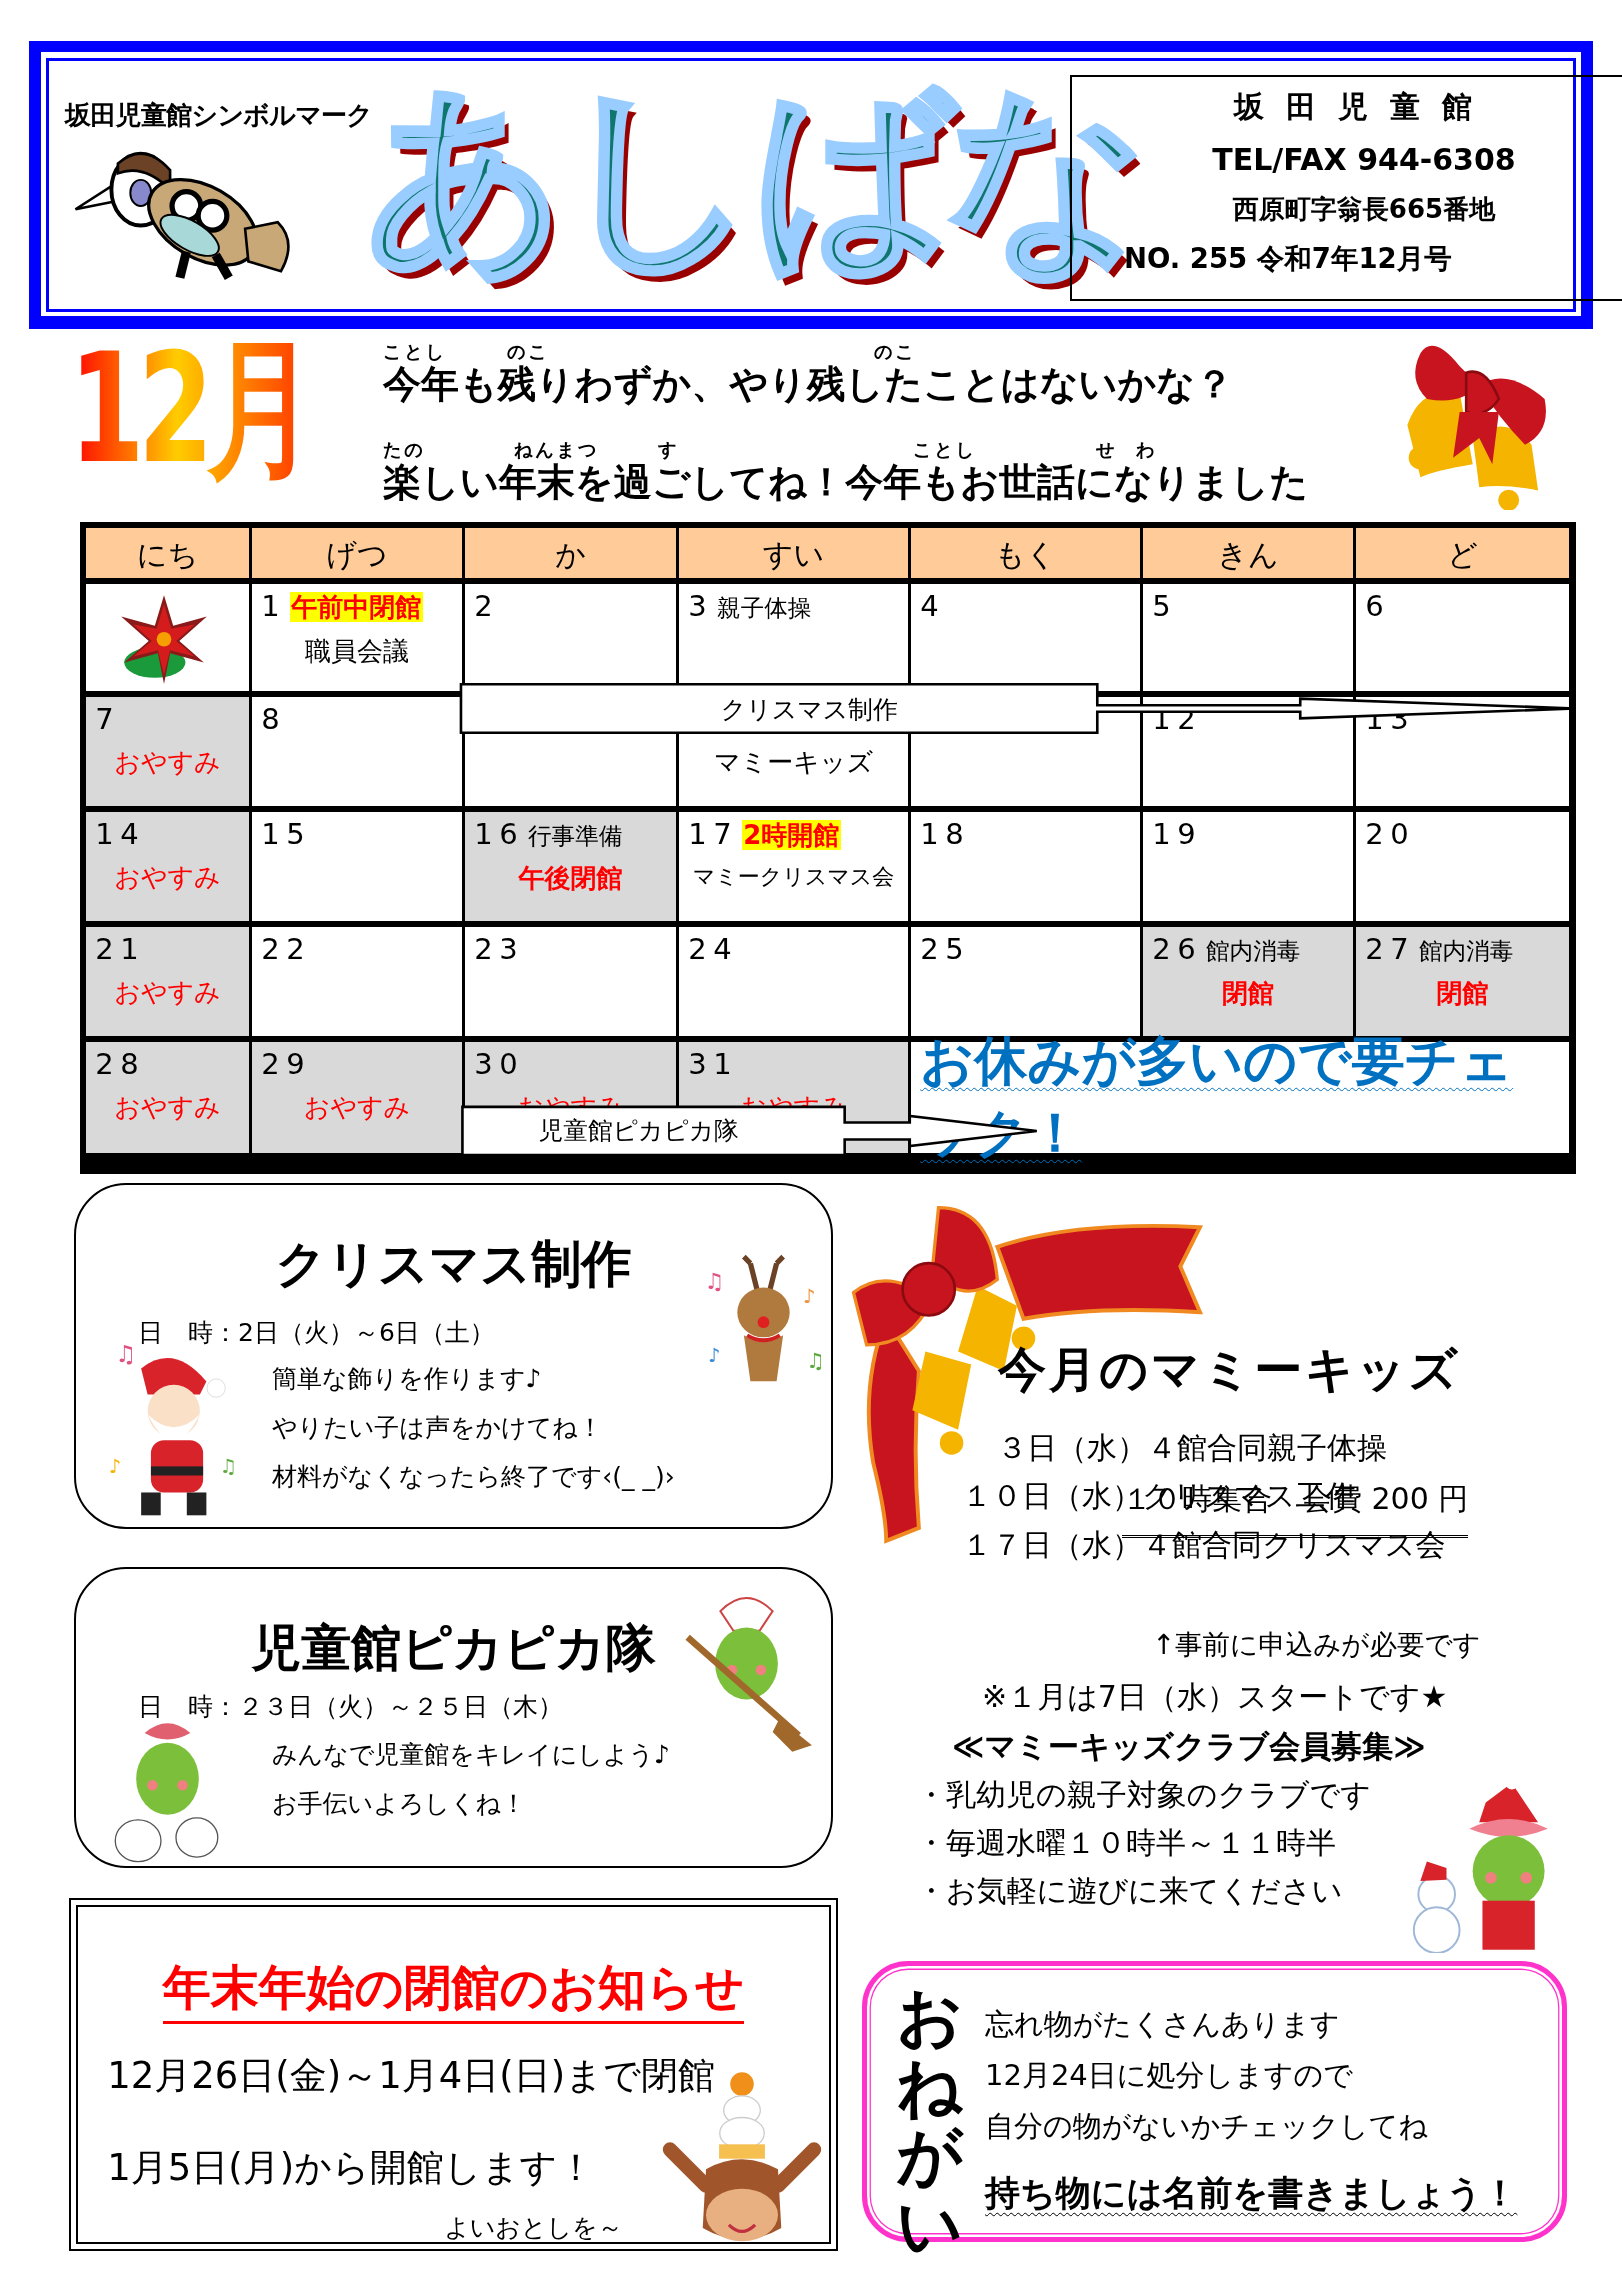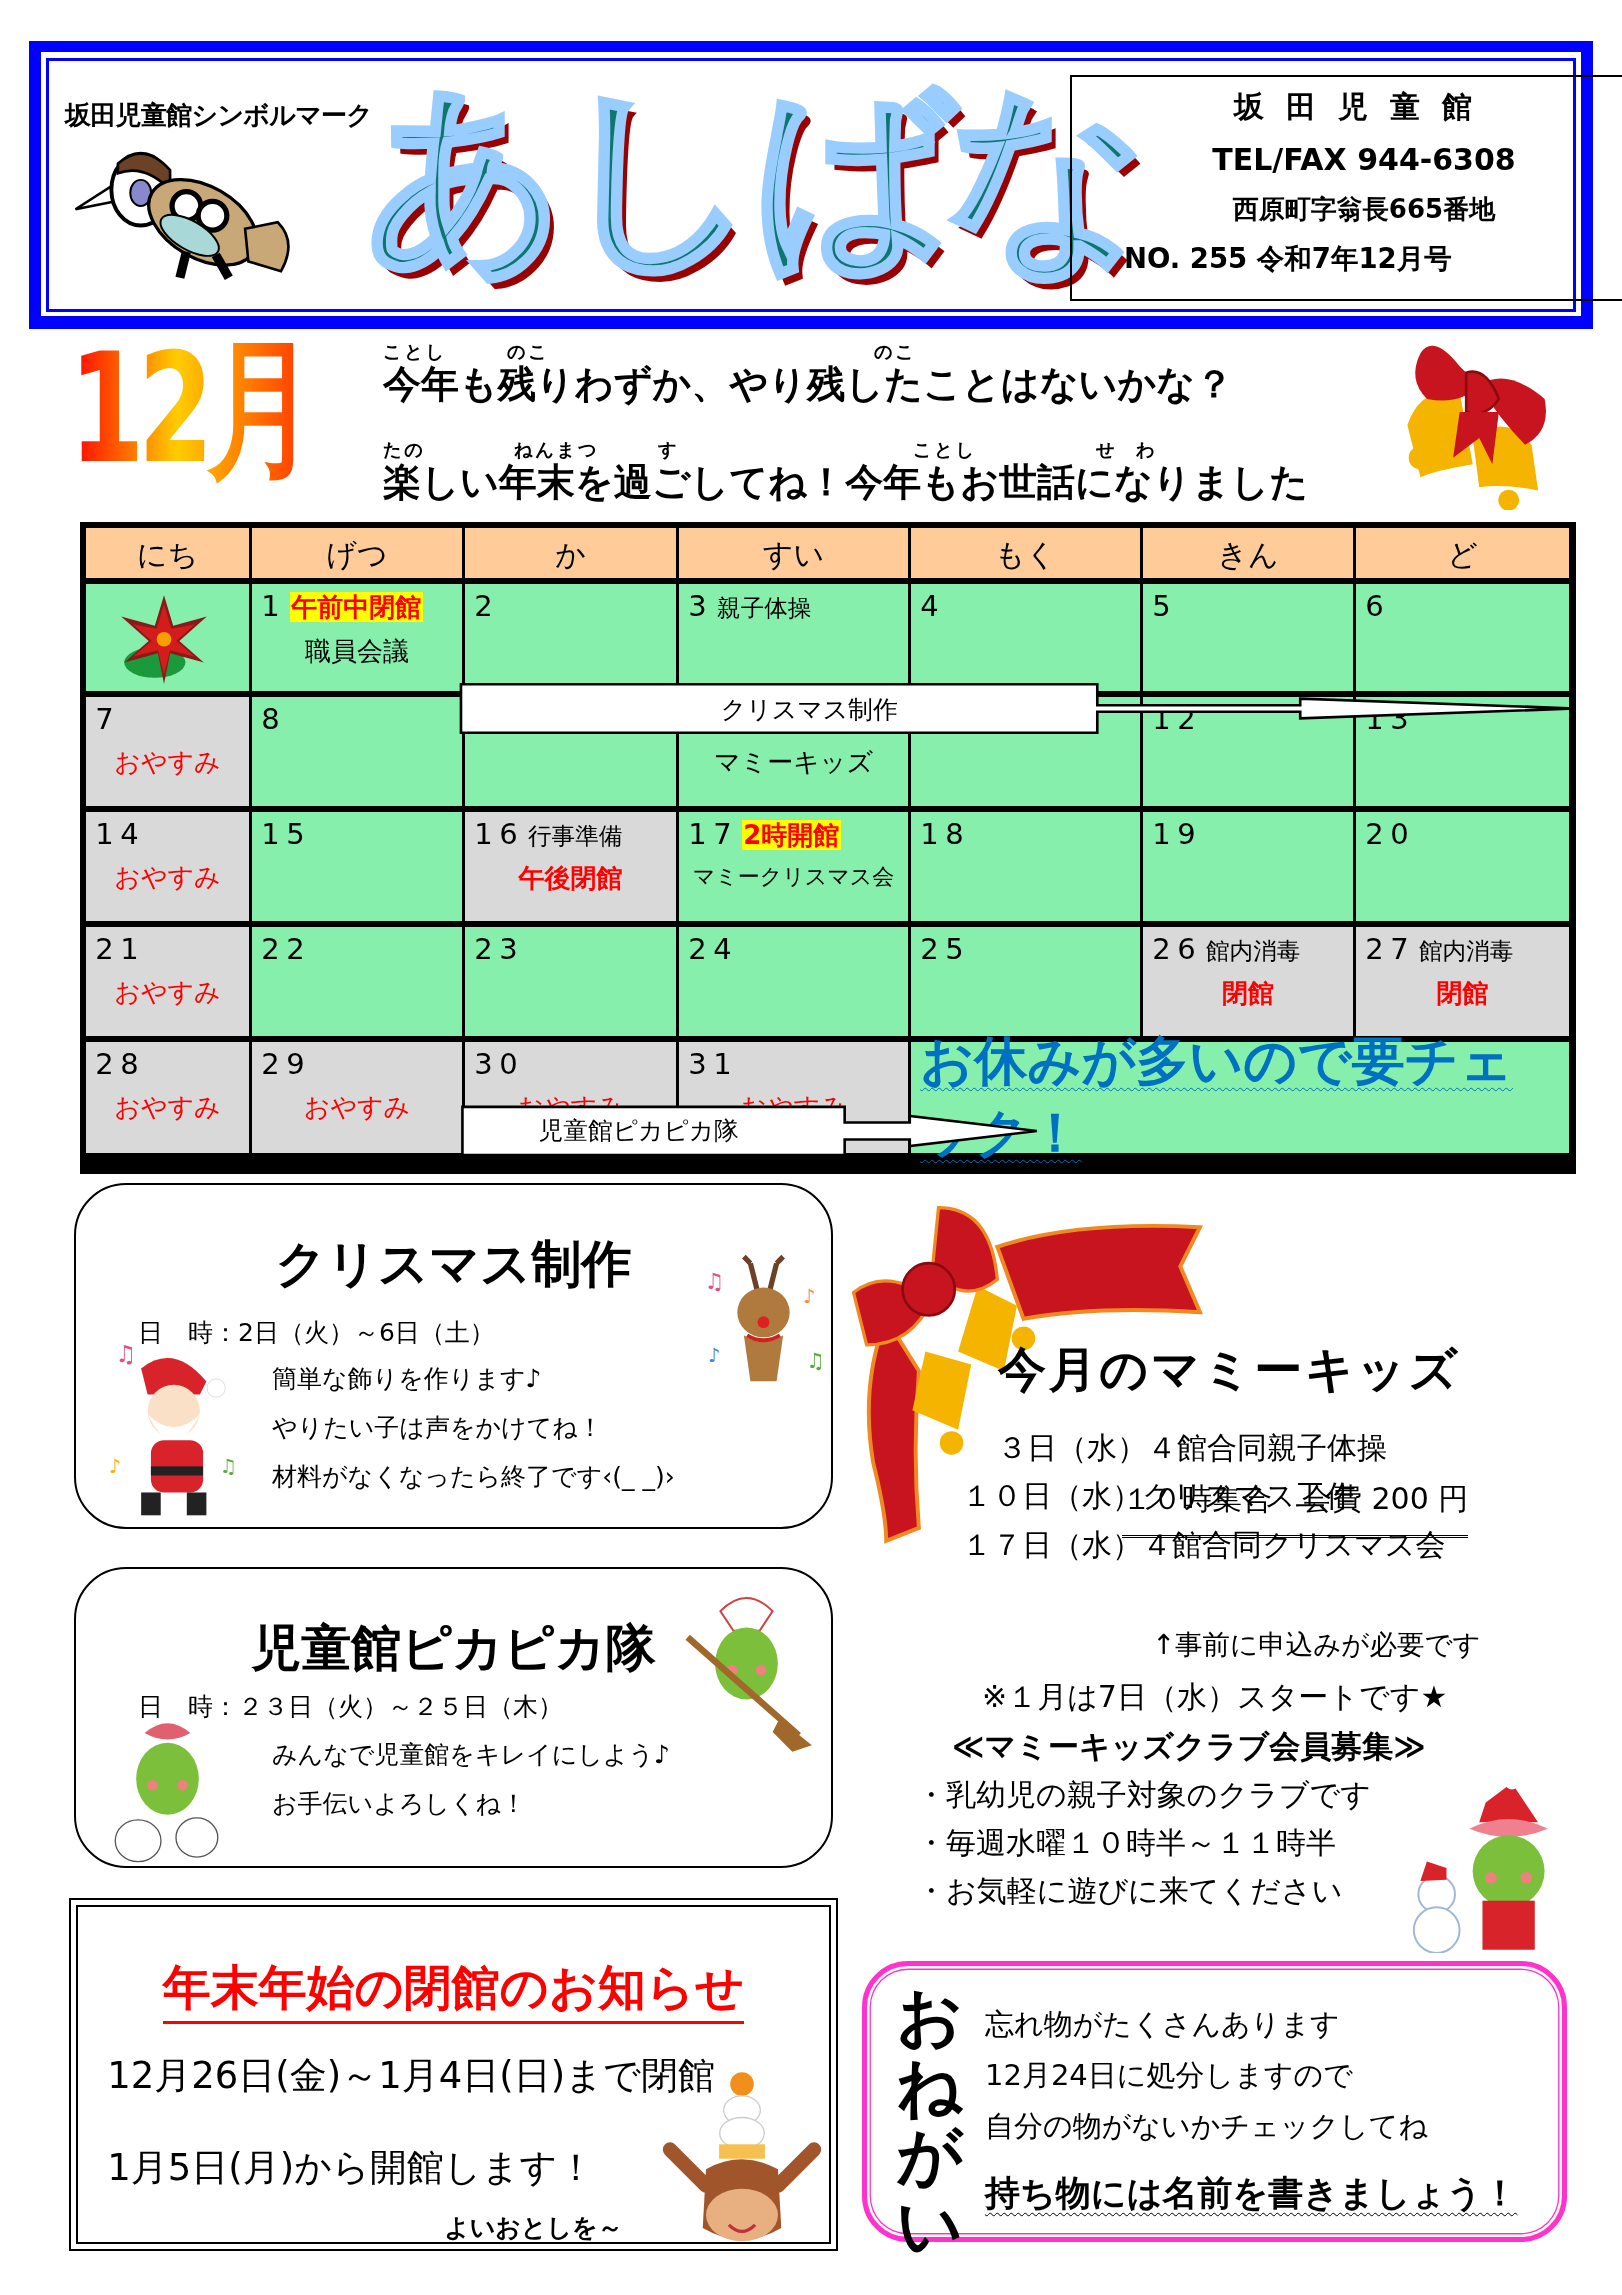--- a/index.html
+++ b/index.html
@@ -31,21 +31,21 @@
   .ruby-line { left: 383px; font-weight: bold; }
   .ruby { font-size: 18.3px; letter-spacing: 2.6px; position: absolute; white-space: pre; }
   .msg { font-size: 38px; font-weight: bold; white-space: nowrap; }
   .bells { left: 1394px; top: 327px; width: 164px; height: 183px; }
 
   
   .cal { left: 80px; top: 522px; width: 1496px; height: 652px; border: 6.5px solid #000; background: #000; }
   .cal-grid { position: absolute; left: 0; top: 0; right: 0; bottom: 0; display: grid;
               grid-template-columns: 166px 213px 214px 232px 232px 213px 213px;
               grid-template-rows: 56px 113px 115px 115px 115px 111px; gap: 0; }
-  .cell { background: #86efac; border-right: 3.3px solid #000; border-bottom: 6.5px solid #000; position: relative; padding: 5.2px 9.2px; }
+  .cell { background: #ffffff; border-right: 3.3px solid #000; border-bottom: 6.5px solid #000; position: relative; padding: 5.2px 9.2px; }
   .cell.last-col { border-right: none; }
   .cell.last-row { border-bottom: none; }
   .cell.head { background: #ffcc99; text-align: center; font-size: 30px; padding-top: 6.5px; }
   .cell.off { background: #d9d9d9; }
   .daynum { font-size: 29px; letter-spacing: 6.5px; }
   .evt { font-size: 26px; }
   .evt-sm { font-size: 23.6px; }
   .red { color: #ff0000; }
   .hl { background: #ffff00; color: #ff0000; font-weight: bold; padding: 0 1.3px; }
   .center-line { text-align: center; margin-top: 9.2px; }
@@ -61,21 +61,21 @@
   .box-title { position: absolute; width: 100%; text-align: center; font-size: 50px; font-weight: bold; }
   .box-line { position: absolute; font-size: 25px; white-space: nowrap; }
 
   
   .notice { left: 69px; top: 1898px; width: 769px; height: 353px; border: 2px solid #000; }
   .notice-in { position: absolute; left: 5.2px; top: 5.2px; right: 5.2px; bottom: 5.2px; border: 2px solid #000; }
   .notice-title { position: absolute; left: 0; width: 100%; top: 49px; text-align: center; font-size: 48px; color: #ff0000;
                   font-weight: bold; }
   .notice-title span { border-bottom: 3.3px solid #ff0000; padding-bottom: 6px; }
   .notice-line { position: absolute; left: 29px; font-size: 37px; white-space: nowrap; }
-  .notice-sig { position: absolute; left: 366px; top: 304px; font-size: 25px; font-weight: bold; }
+  .notice-sig { position: absolute; left: 366px; top: 304px; font-size: 25px; }
 
   
   .mk-title { left: 998px; top: 1338px; font-size: 48px; font-weight: bold; letter-spacing: 2.6px; }
   .mk-line { font-size: 30px; white-space: nowrap; }
   .mk-strong { font-size: 31px; font-weight: bold; white-space: nowrap; }
   .ribbon { left: 847px; top: 1188px; width: 366px; height: 366px; }
 
   
   .req { left: 862px; top: 1961px; width: 705px; height: 281px; border: 5.2px solid #ff33cc; border-radius: 46px;
          box-shadow: inset 0 0 0 2.6px #fff, inset 0 0 0 3.9px #ff33cc; }

